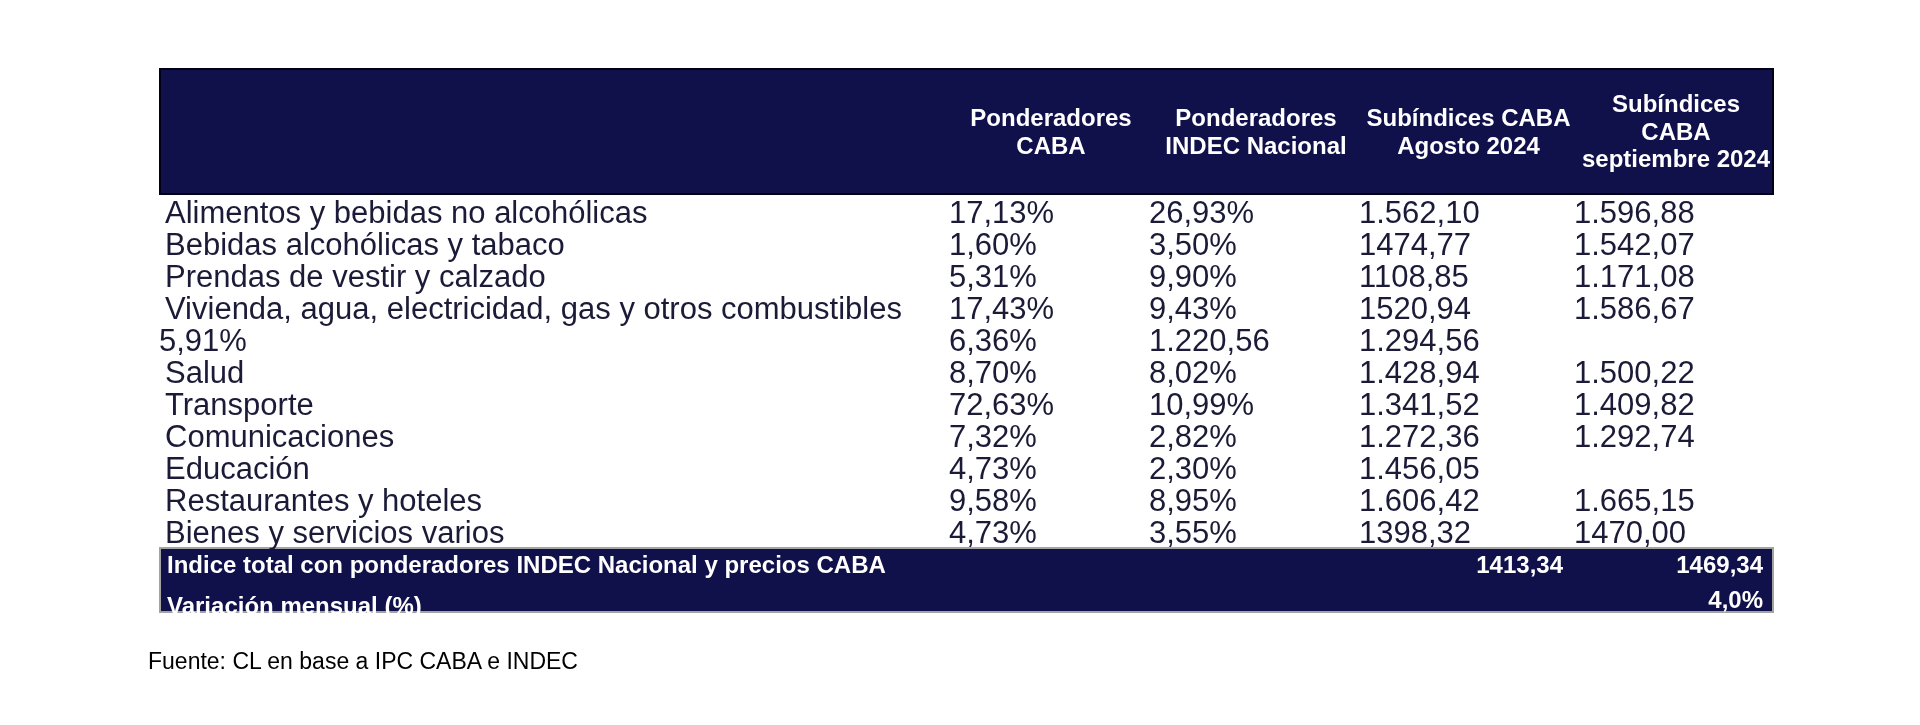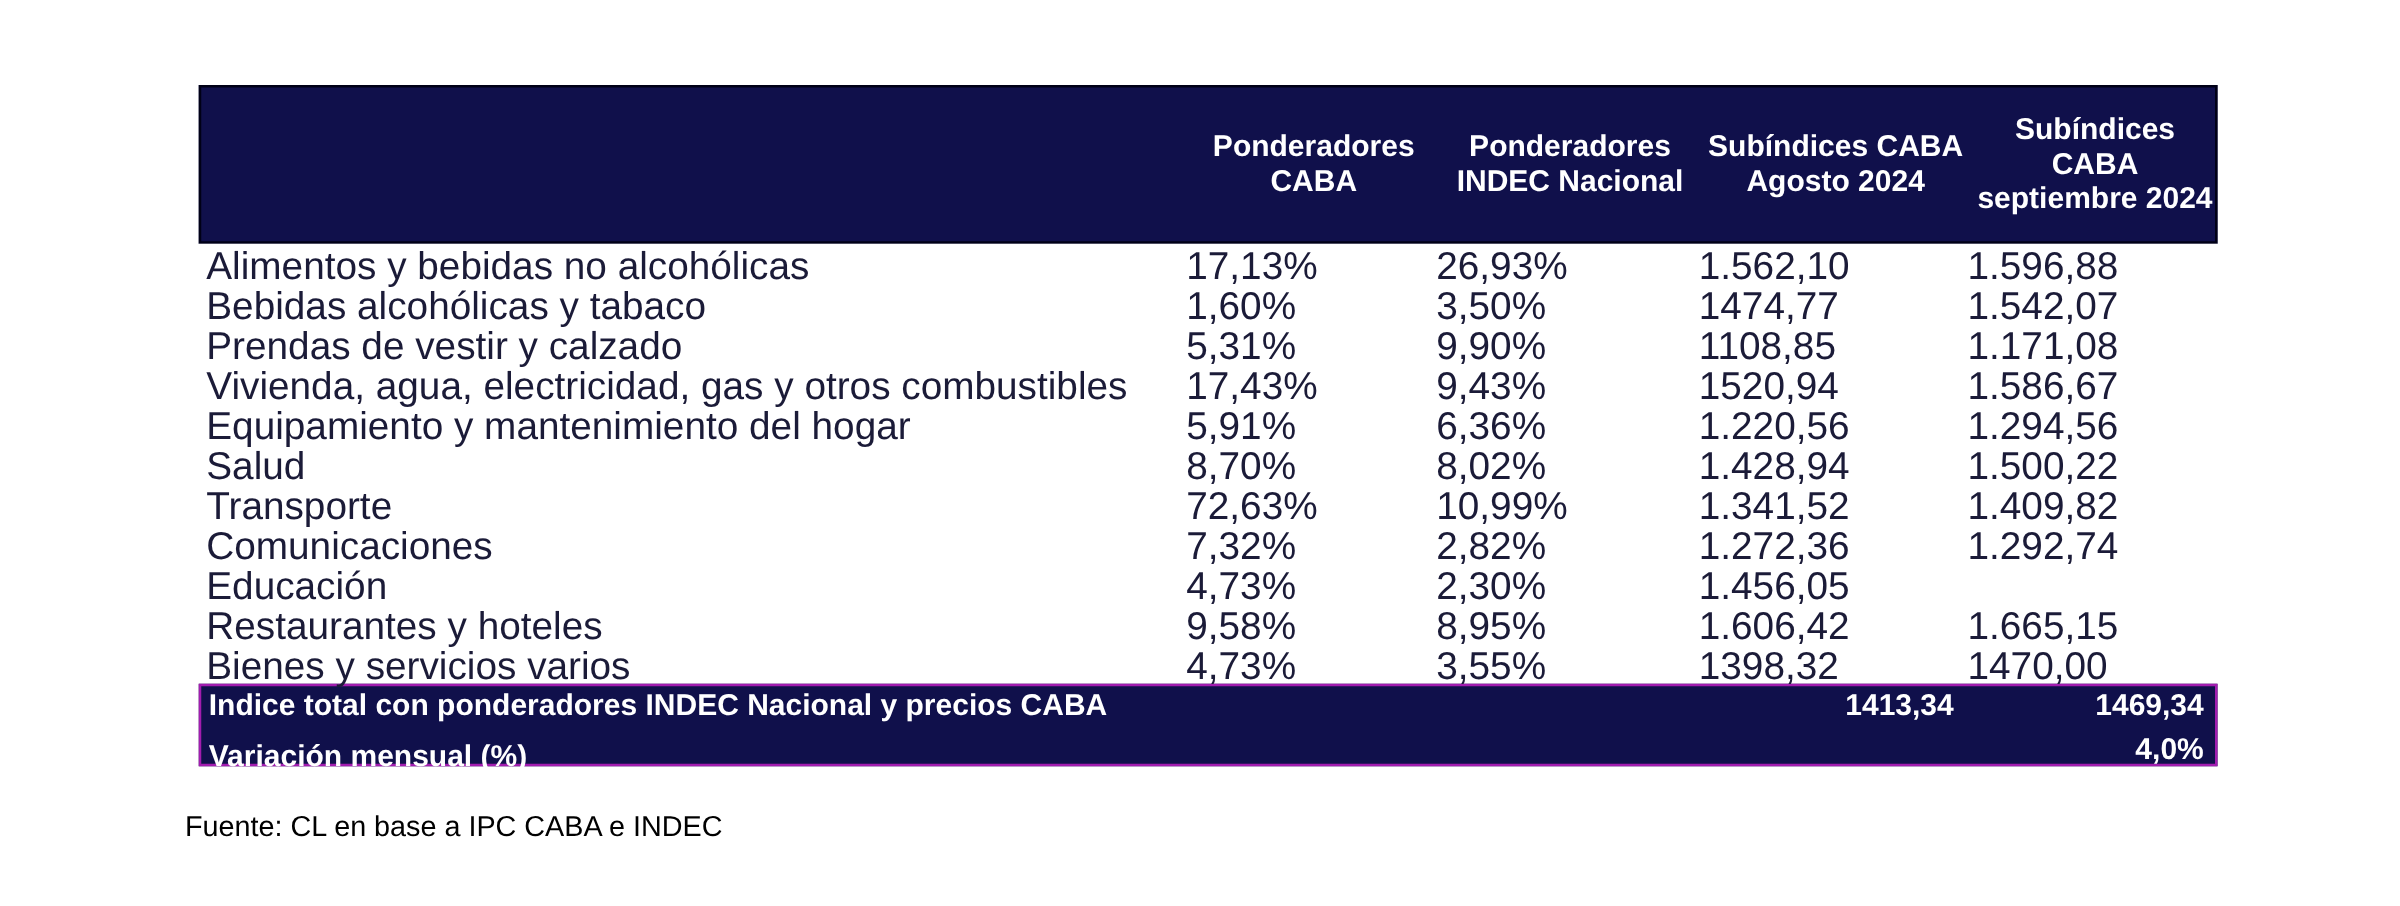--- a/index.html
+++ b/index.html
@@ -33,21 +33,21 @@
     height:32px;
     align-items:center;
     font-size:31px;
     background:#ffffff;
   }
   .td.label{padding-left:6px;white-space:nowrap;overflow:hidden;}
   .td.num{padding-right:8px;white-space:nowrap;}
   .td.num.sub{padding-right:13px;}
   .tfoot{
     background:#10104b;
-    border:2px solid #a21caf;
+    border:2px solid #a3a3a3;
     box-sizing:border-box;
     color:#ffffff;
     font-weight:bold;
     font-size:24px;
   }
   .frow{height:31px;align-items:center;}
   .flabel3{grid-column:1/4;padding-left:6px;white-space:nowrap;}
   .flabel4{grid-column:1/5;padding-left:6px;white-space:nowrap;margin-top:12px;}
   .fnum{text-align:right;padding-right:13px;white-space:nowrap;}
   .source{
@@ -96,21 +96,20 @@
 
     <div class="tr grid-cols">
       <div class="td label">Vivienda, agua, electricidad, gas y otros combustibles</div>
       <div class="td num">17,43%</div>
       <div class="td num">9,43%</div>
       <div class="td num sub">1520,94</div>
       <div class="td num sub">1.586,67</div>
     </div>
 
     <div class="tr grid-cols">
-      <div class="td label">Equipamiento y mantenimiento del hogar</div>
       <div class="td num">5,91%</div>
       <div class="td num">6,36%</div>
       <div class="td num sub">1.220,56</div>
       <div class="td num sub">1.294,56</div>
     </div>
 
     <div class="tr grid-cols">
       <div class="td label">Salud</div>
       <div class="td num">8,70%</div>
       <div class="td num">8,02%</div>

